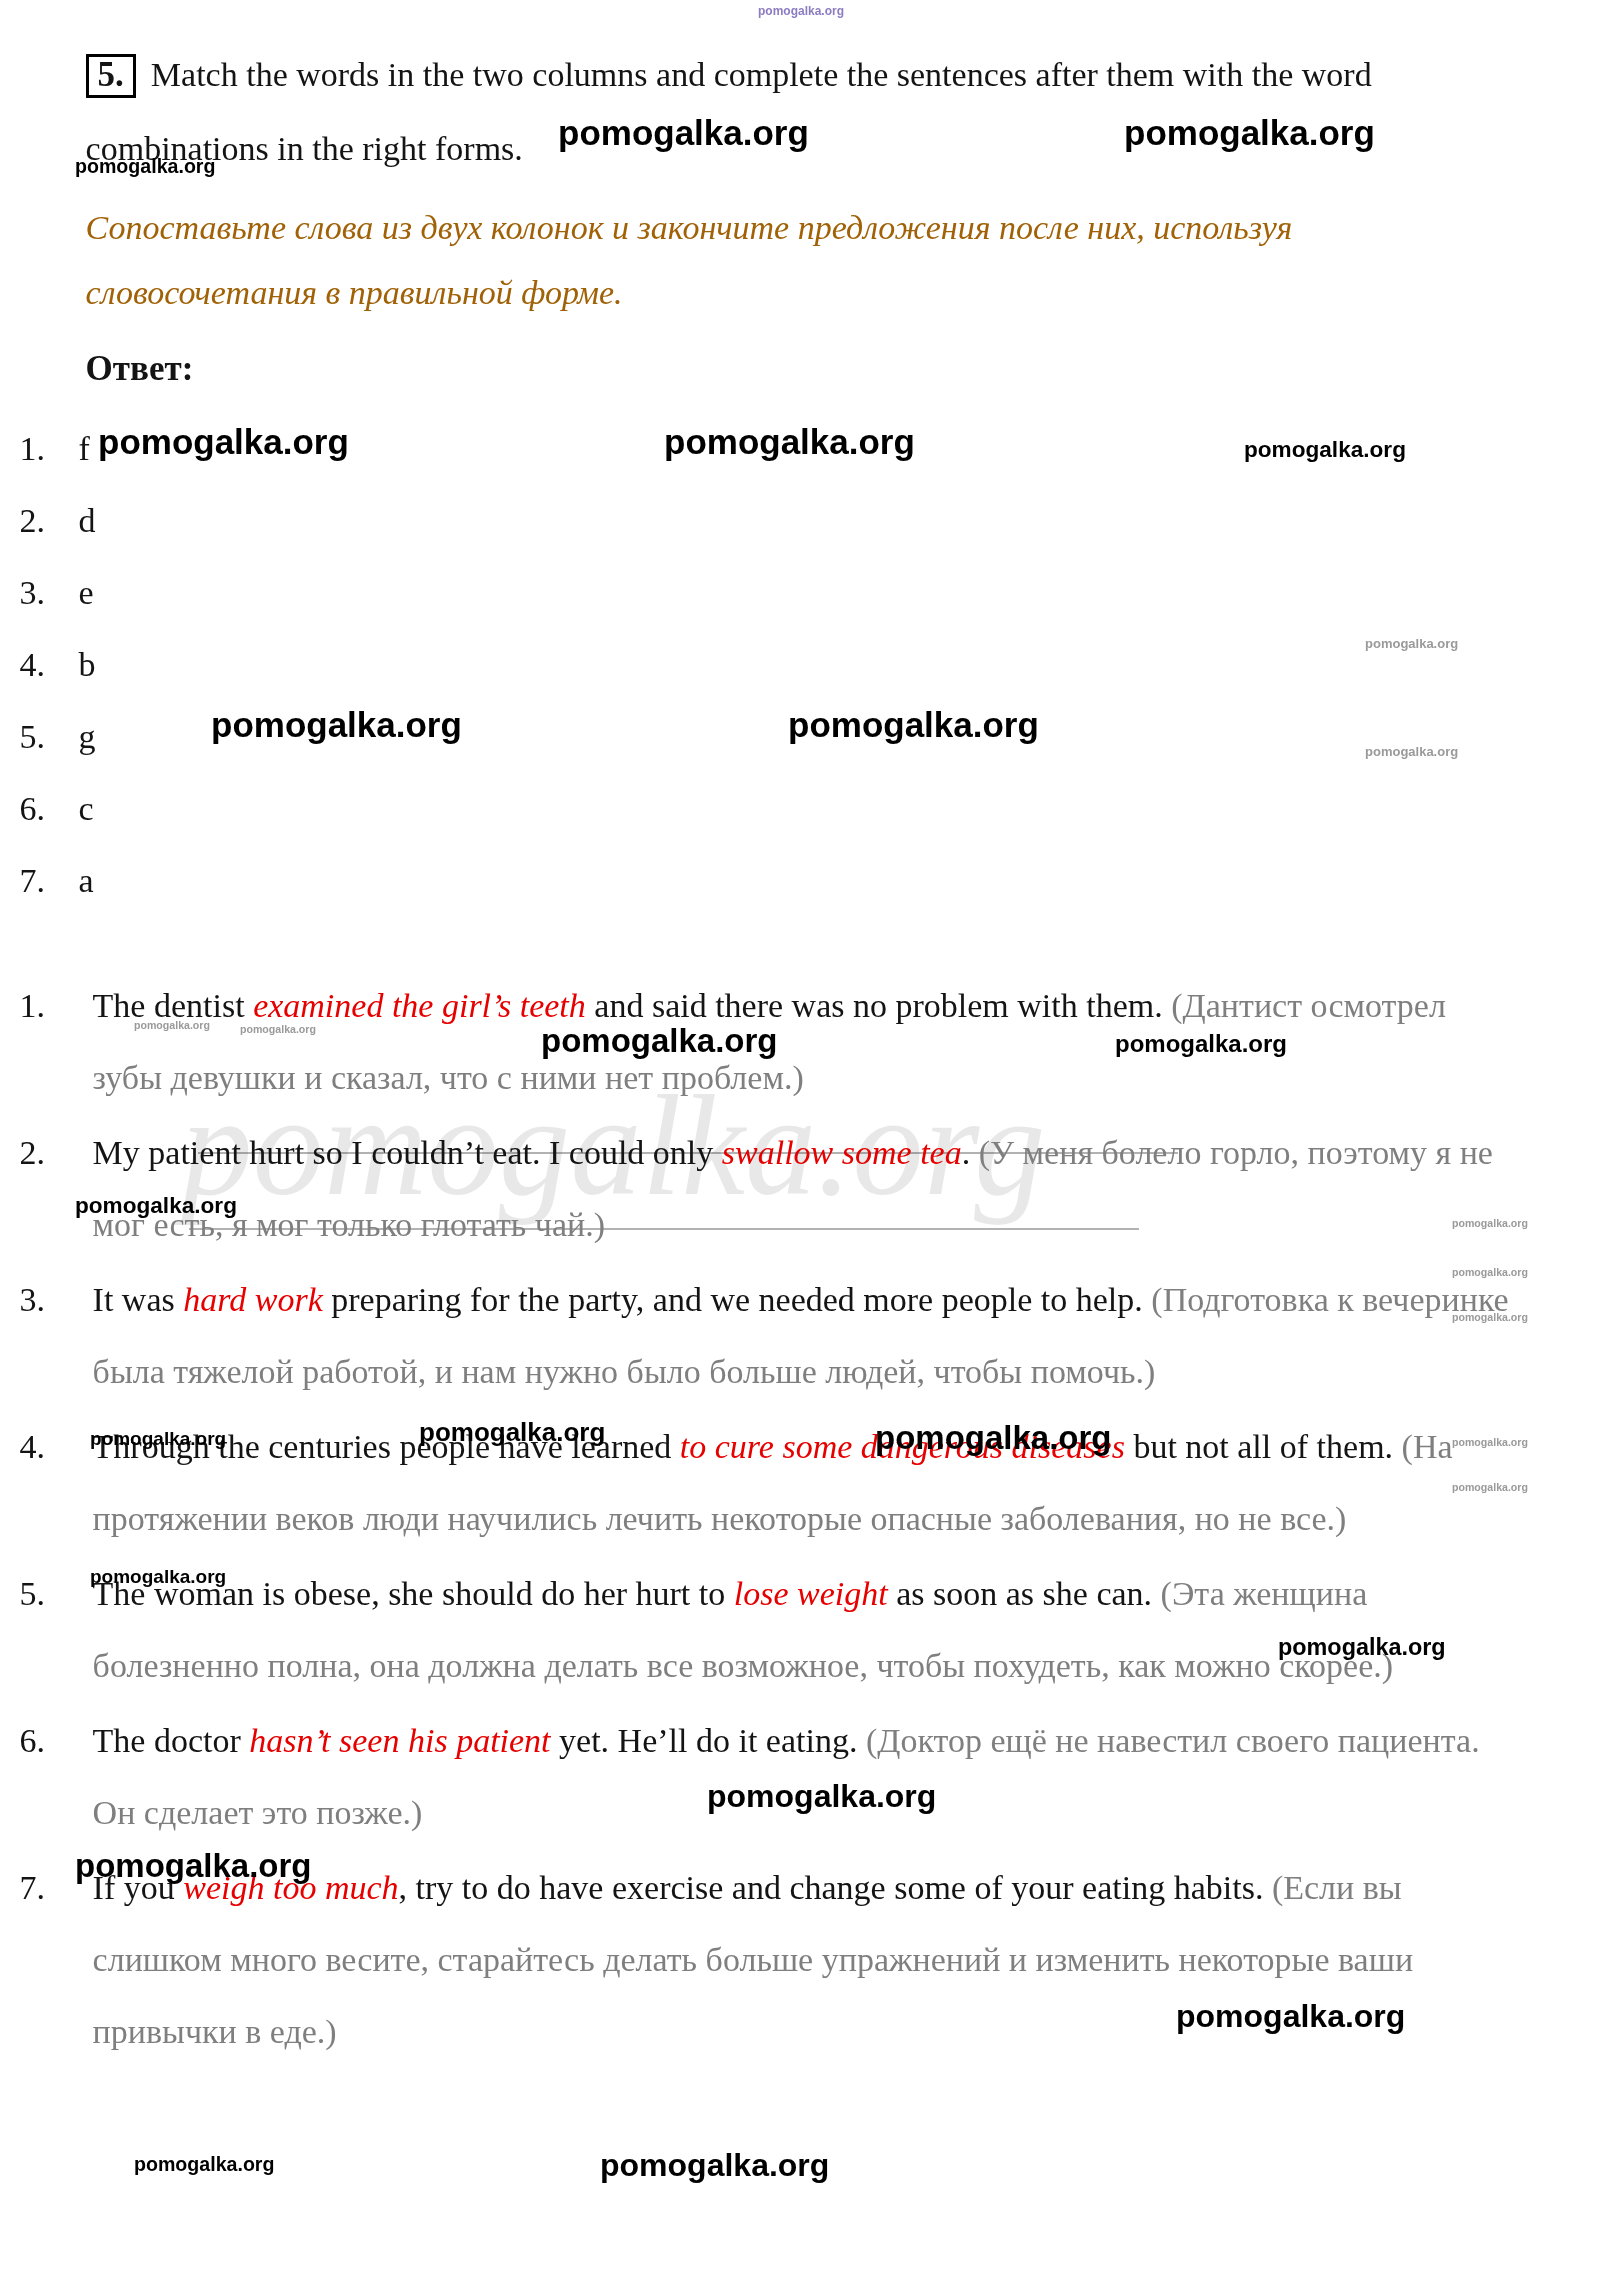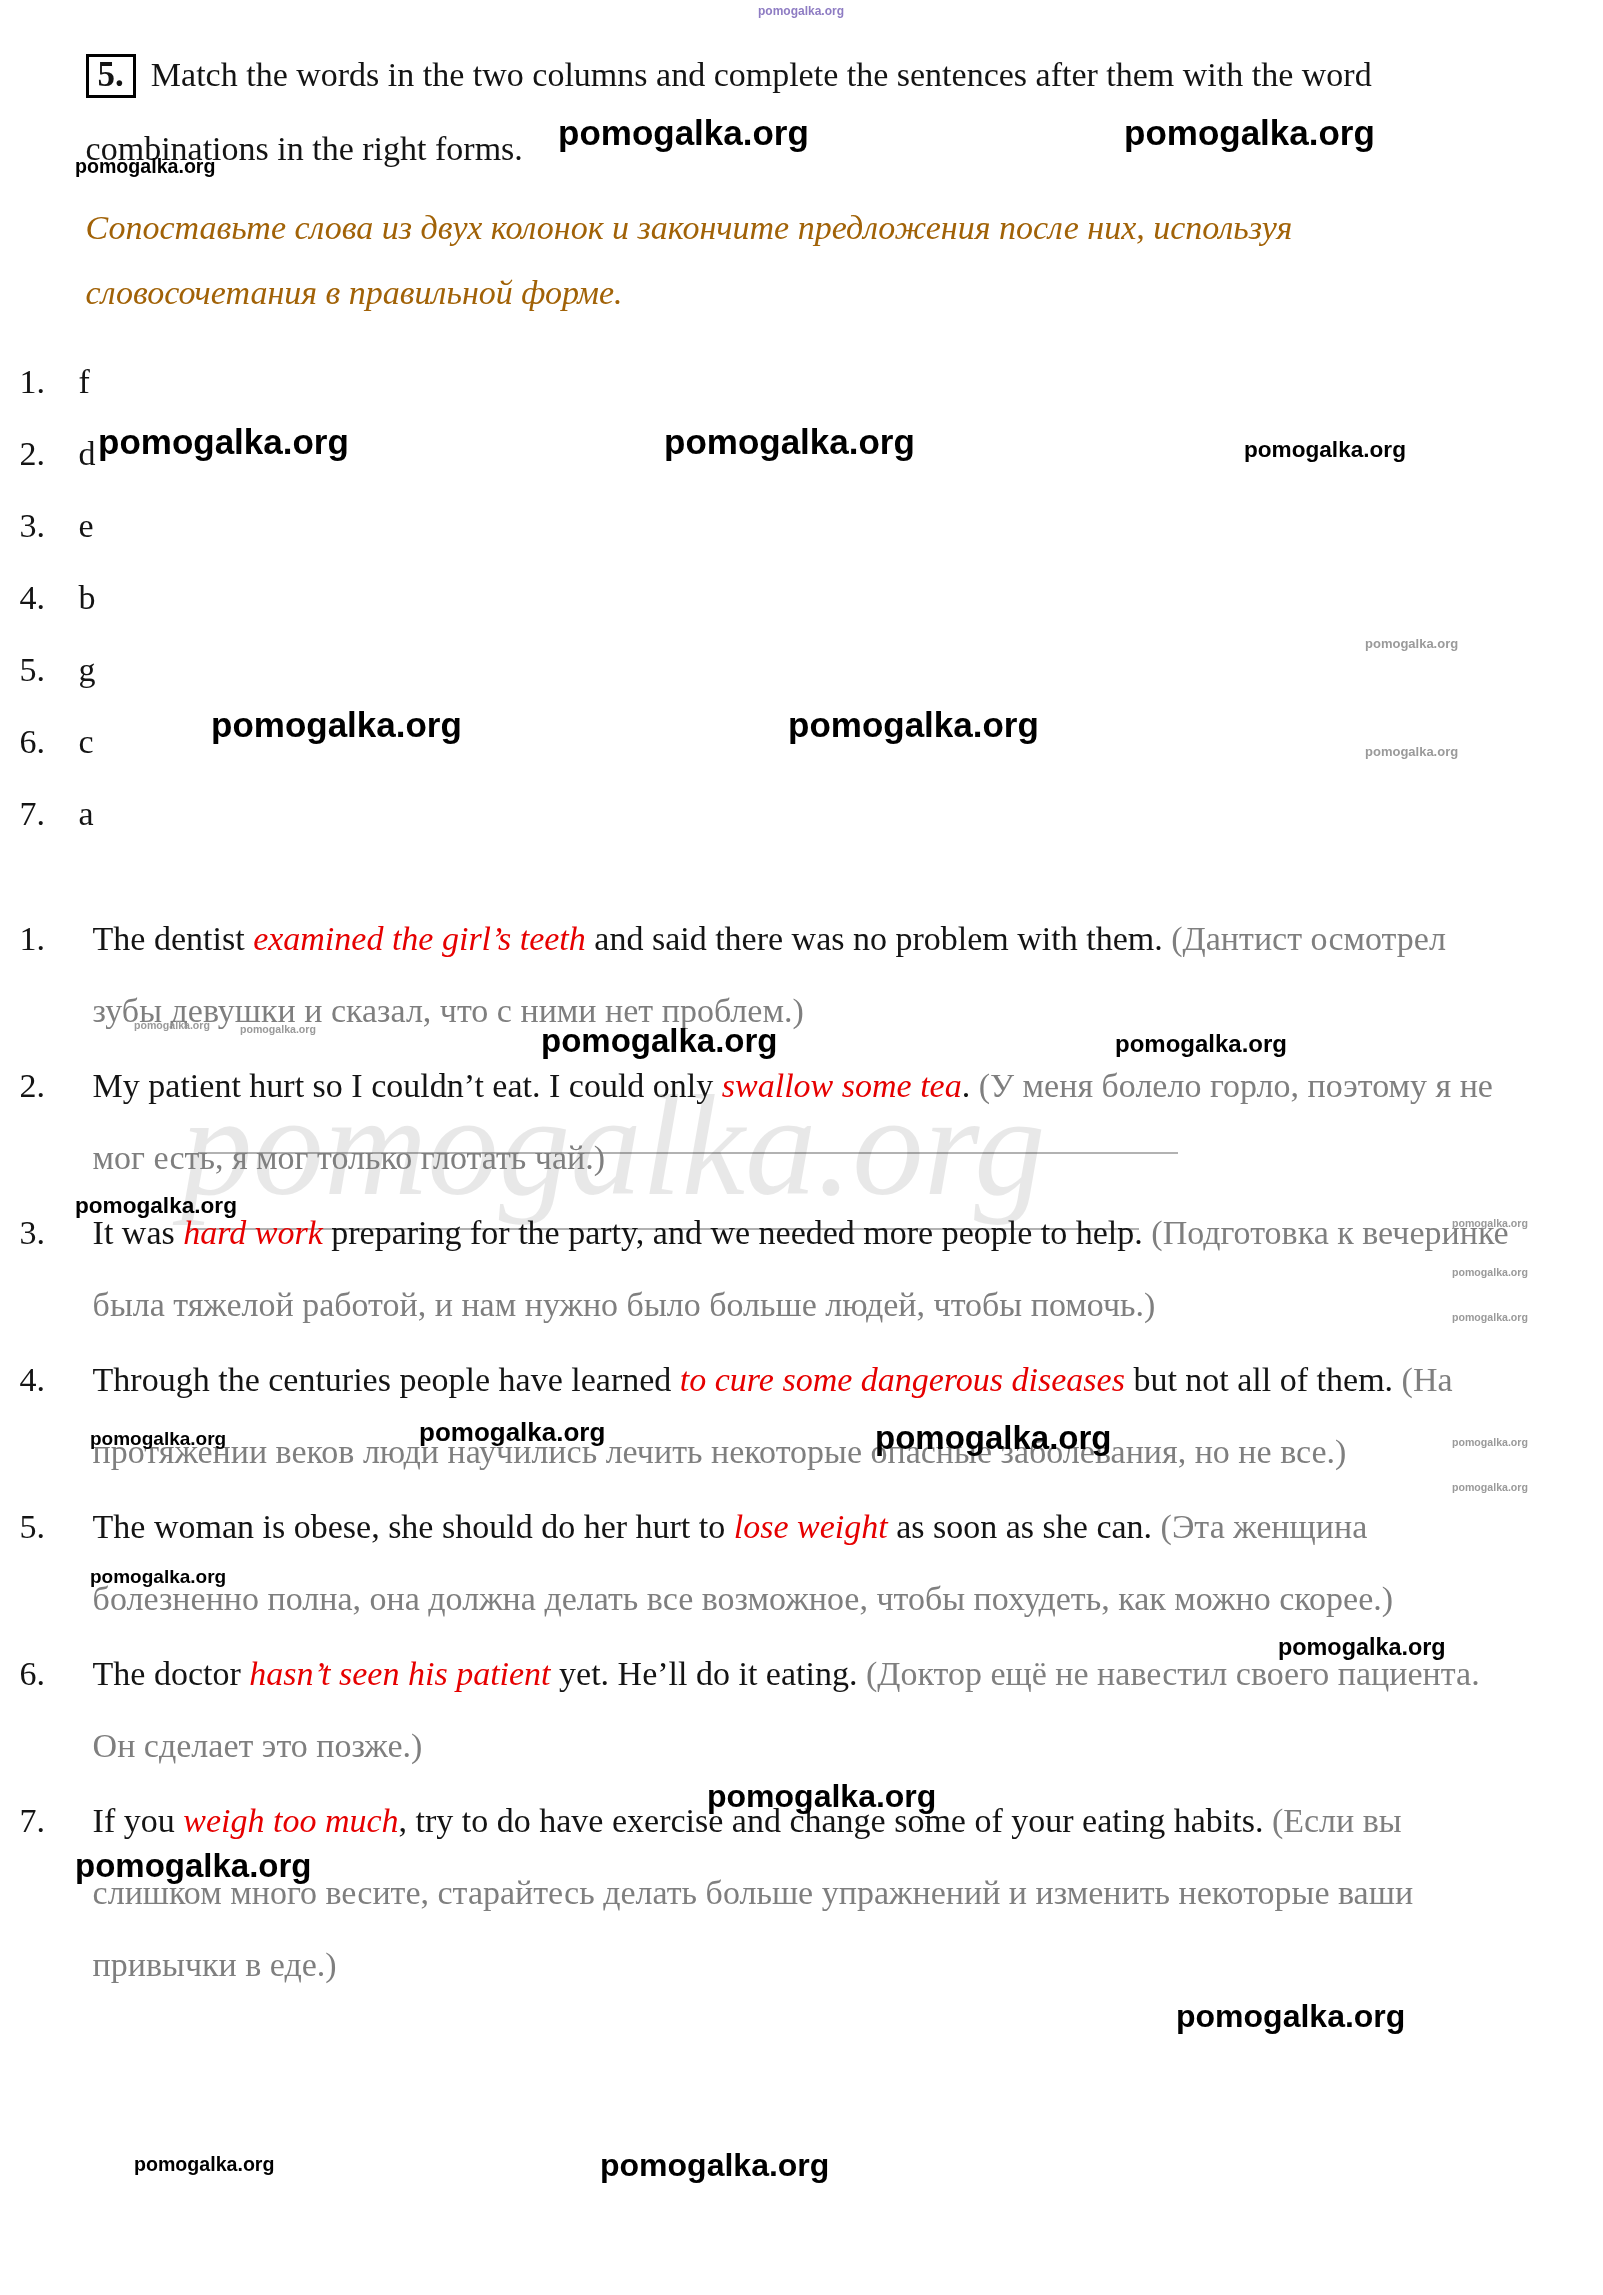--- a/index.html
+++ b/index.html
@@ -66,20 +66,21 @@
   <div class="strike" style="left:189px; top:1228px; width:950px;"></div>
 
   <div class="content">
 
     <div class="instruction indent">
       <span class="task-box">5.</span><span>Match the words in the two columns and complete the sentences after them with the word combinations in the right forms.</span>
     </div>
 
     <div class="ru-instruction indent">Сопоставьте слова из двух колонок и закончите предложения после них, используя словосочетания в правильной форме.</div>
 
+    <div class="answer-label indent">Ответ:</div>
 
     <div class="matches">
       <div class="m-row">
         <span class="num">1.</span>
         <span>f</span>
       </div>
       <div class="m-row">
         <span class="num">2.</span>
         <span>d</span>
       </div>

